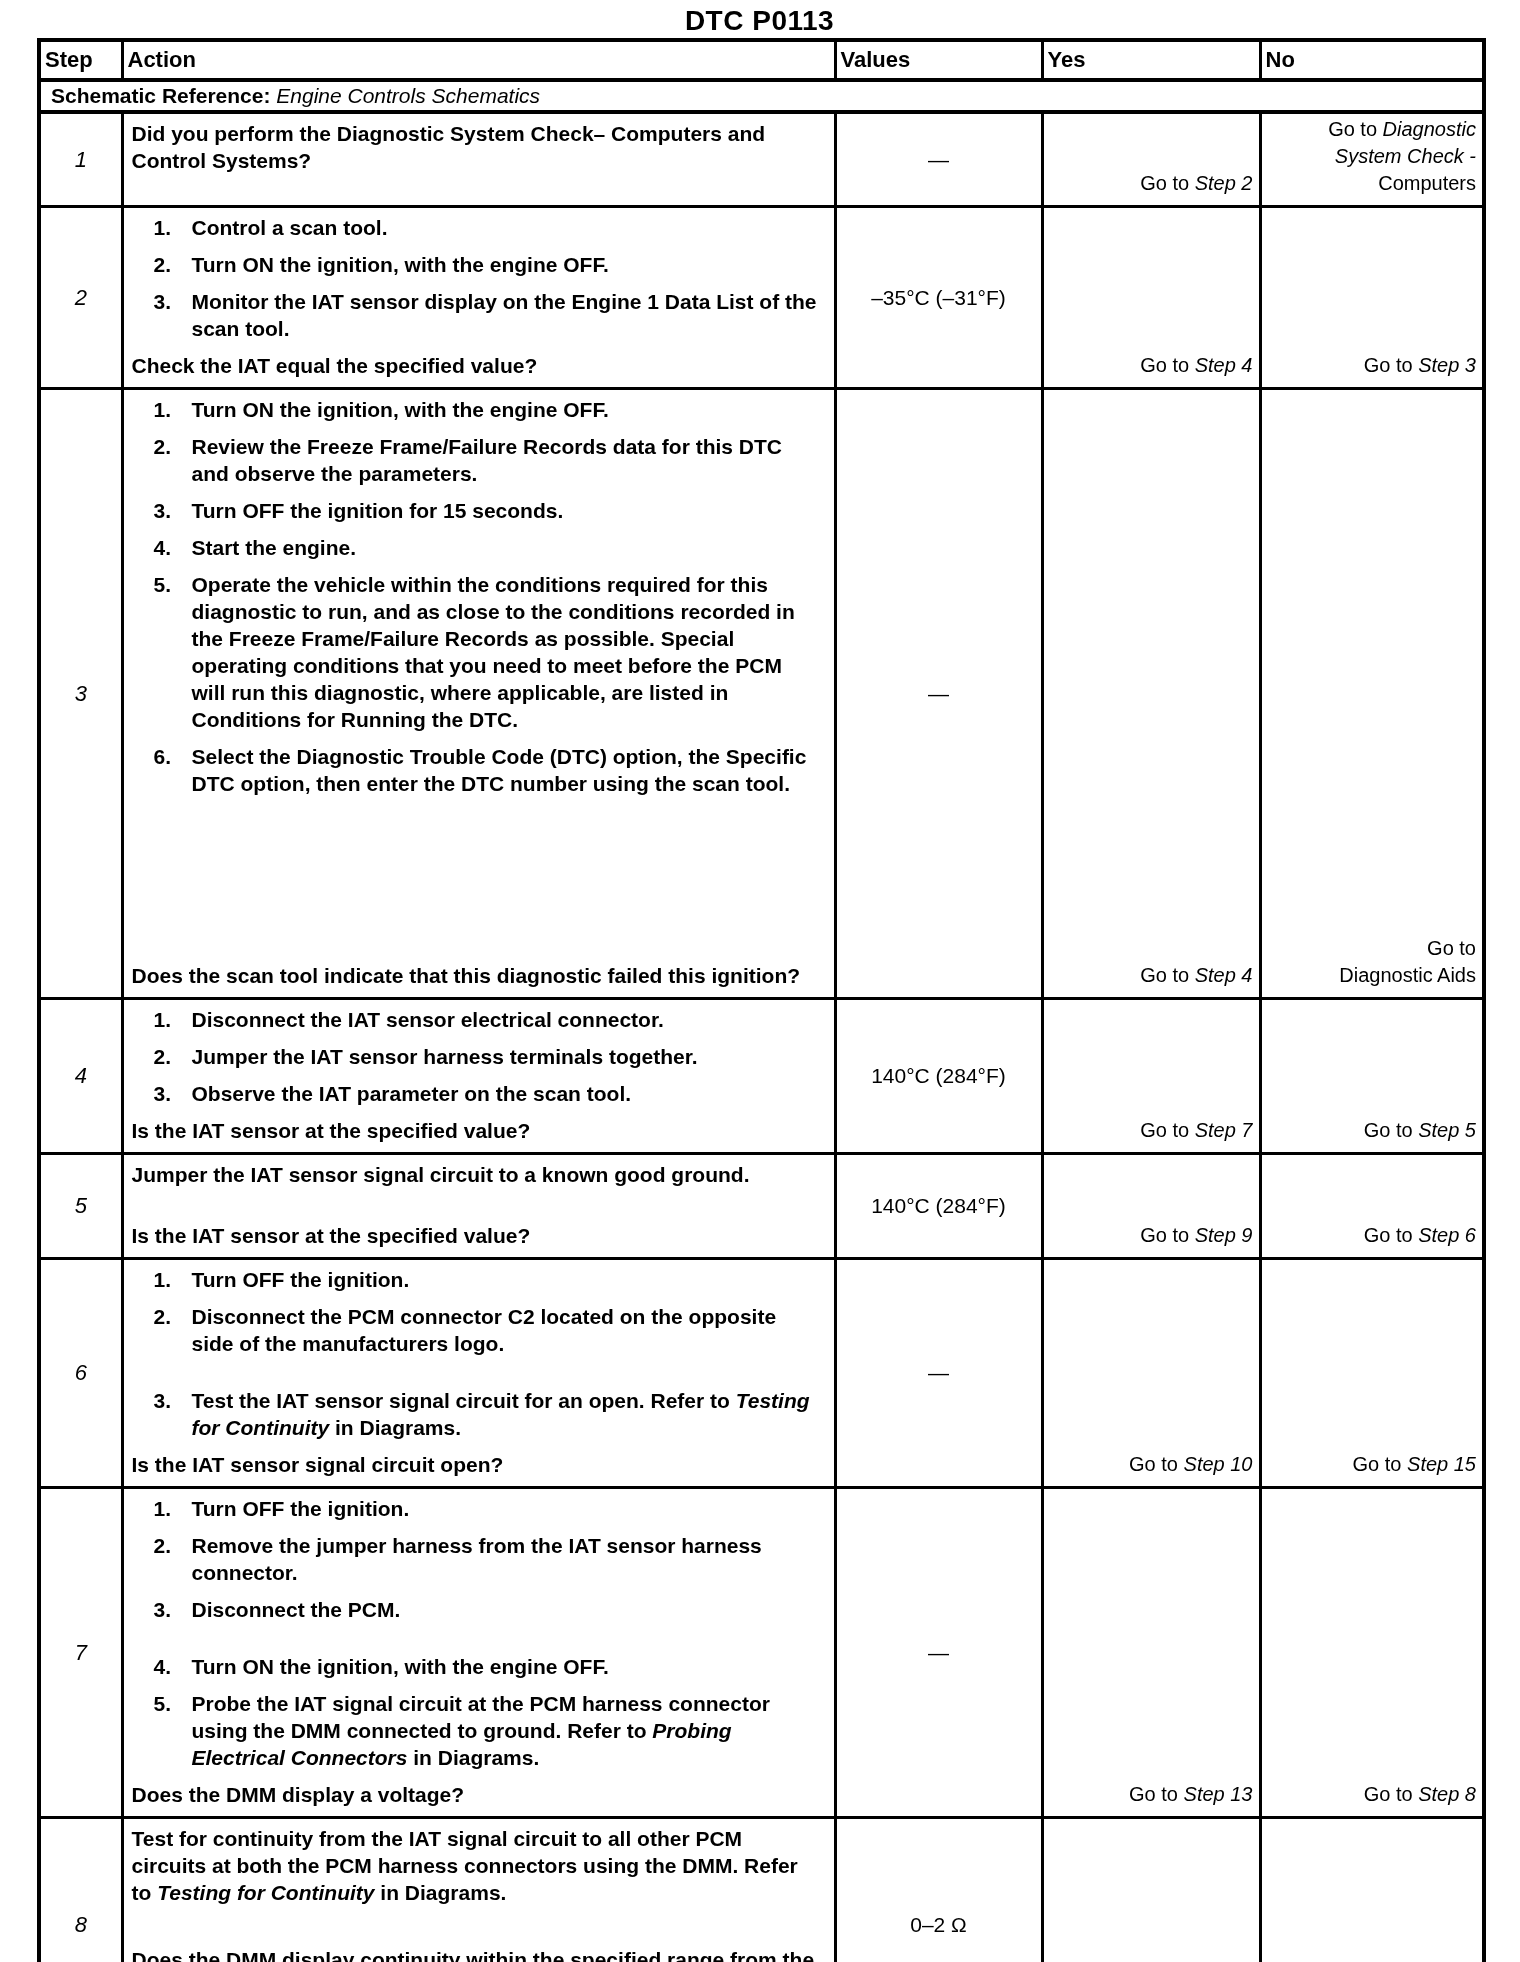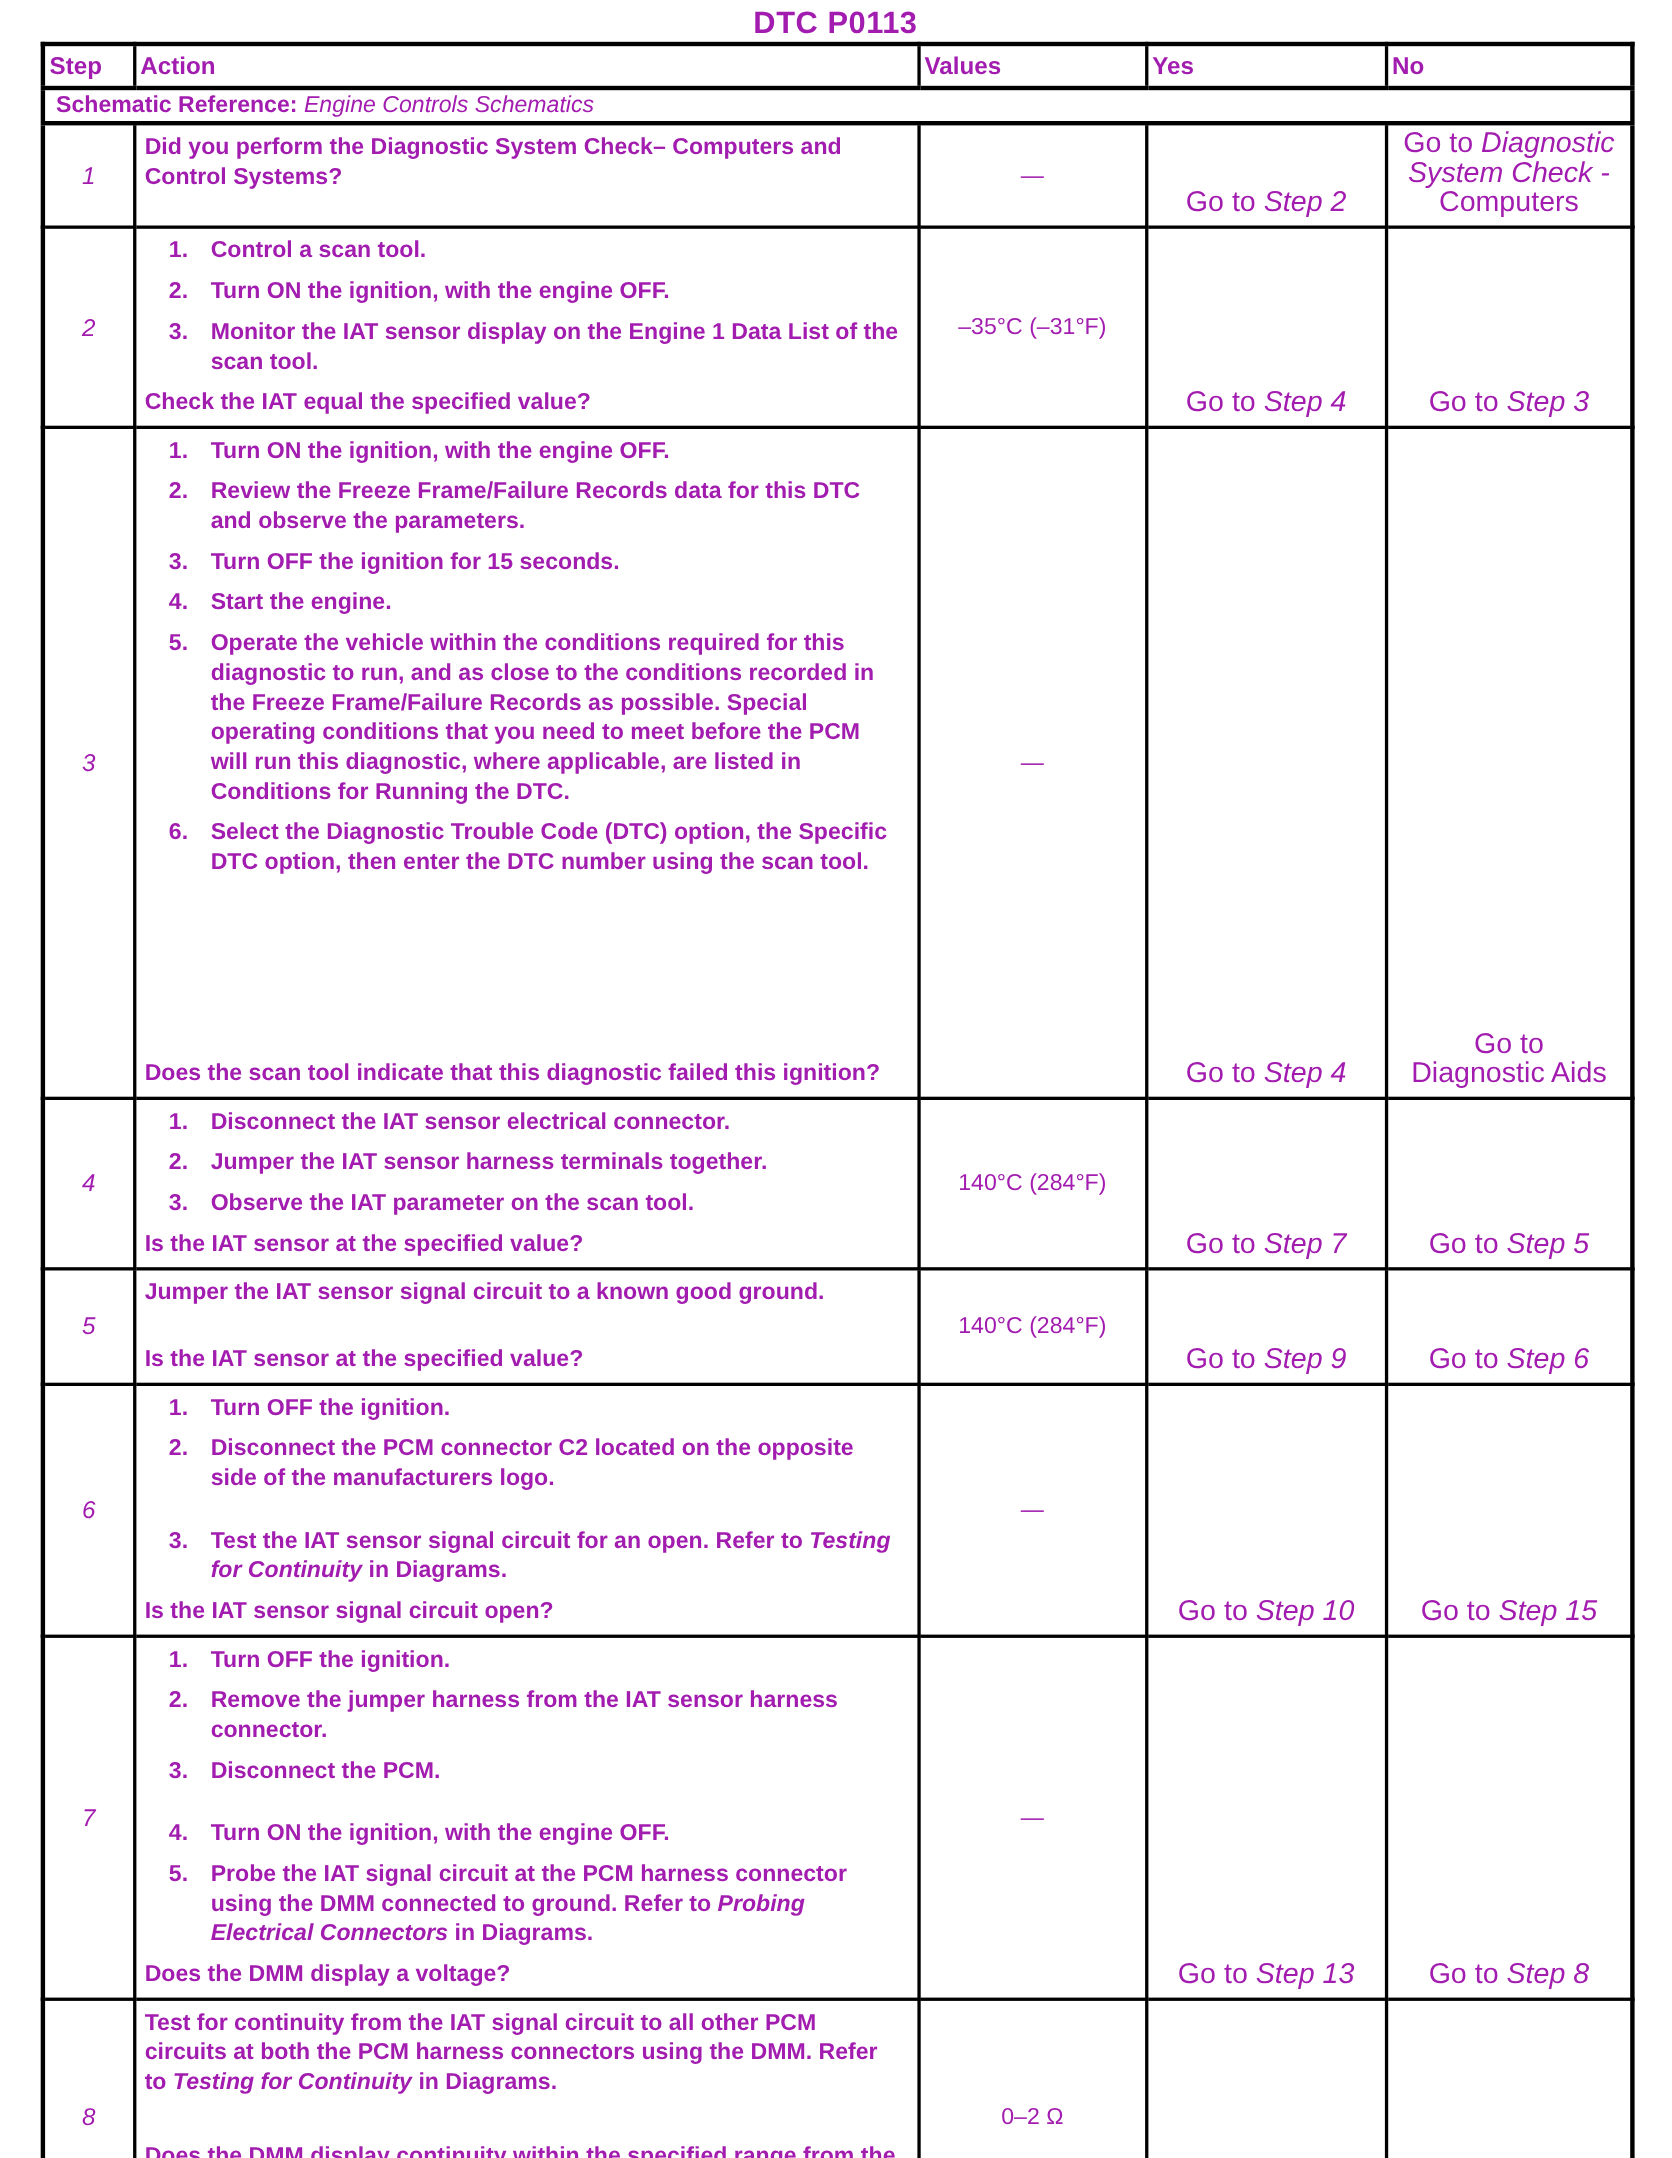--- a/index.html
+++ b/index.html
@@ -1,18 +1,18 @@
 <!DOCTYPE html>
 <html><head>
 <meta charset="utf-8">
 <style>
   html,body{margin:0;padding:0;background:#ffffff;}
   .page{
     position:relative;width:1520px;height:1962px;background:#ffffff;
-    color:#a21caf;font-family:"Liberation Sans","DejaVu Sans",sans-serif;
+    color:#000000;font-family:"Liberation Sans","DejaVu Sans",sans-serif;
     overflow:hidden;
   }
   .title{
     position:absolute;top:5px;left:37px;width:1445px;text-align:center;
     font-size:28px;font-weight:bold;letter-spacing:.5px;
   }
   table.dtc{
     position:absolute;left:37px;top:38px;width:1445px;
     border-collapse:collapse;table-layout:fixed;border:4px solid #000;
   }
@@ -38,21 +38,21 @@
   .action-body > div + div{margin-top:10px;}
   .item{display:flex;margin-left:22px;}
   .num{flex:none;width:38px;}
   .txt{flex:1;}
   .gap{margin-top:30px !important;}
   .question{margin-top:auto;padding-top:10px;}
   .values-cell{
     text-align:center;vertical-align:middle;font-size:21px;padding:4px;line-height:26px;
   }
   .yes-cell,.no-cell{
-    text-align:center;vertical-align:bottom;font-size:26px;
+    text-align:right;vertical-align:bottom;font-size:20px;
     padding:2px 6px 8px;line-height:27px;
   }
   
   tbody tr:nth-child(2){height:72px;}
   tbody tr:nth-child(3){height:160px;}
   tbody tr:nth-child(4){height:610px;}
   tbody tr:nth-child(5){height:138px;}
   tbody tr:nth-child(6){height:105px;}
   tbody tr:nth-child(7){height:228px;}
   tbody tr:nth-child(8){height:320px;}

